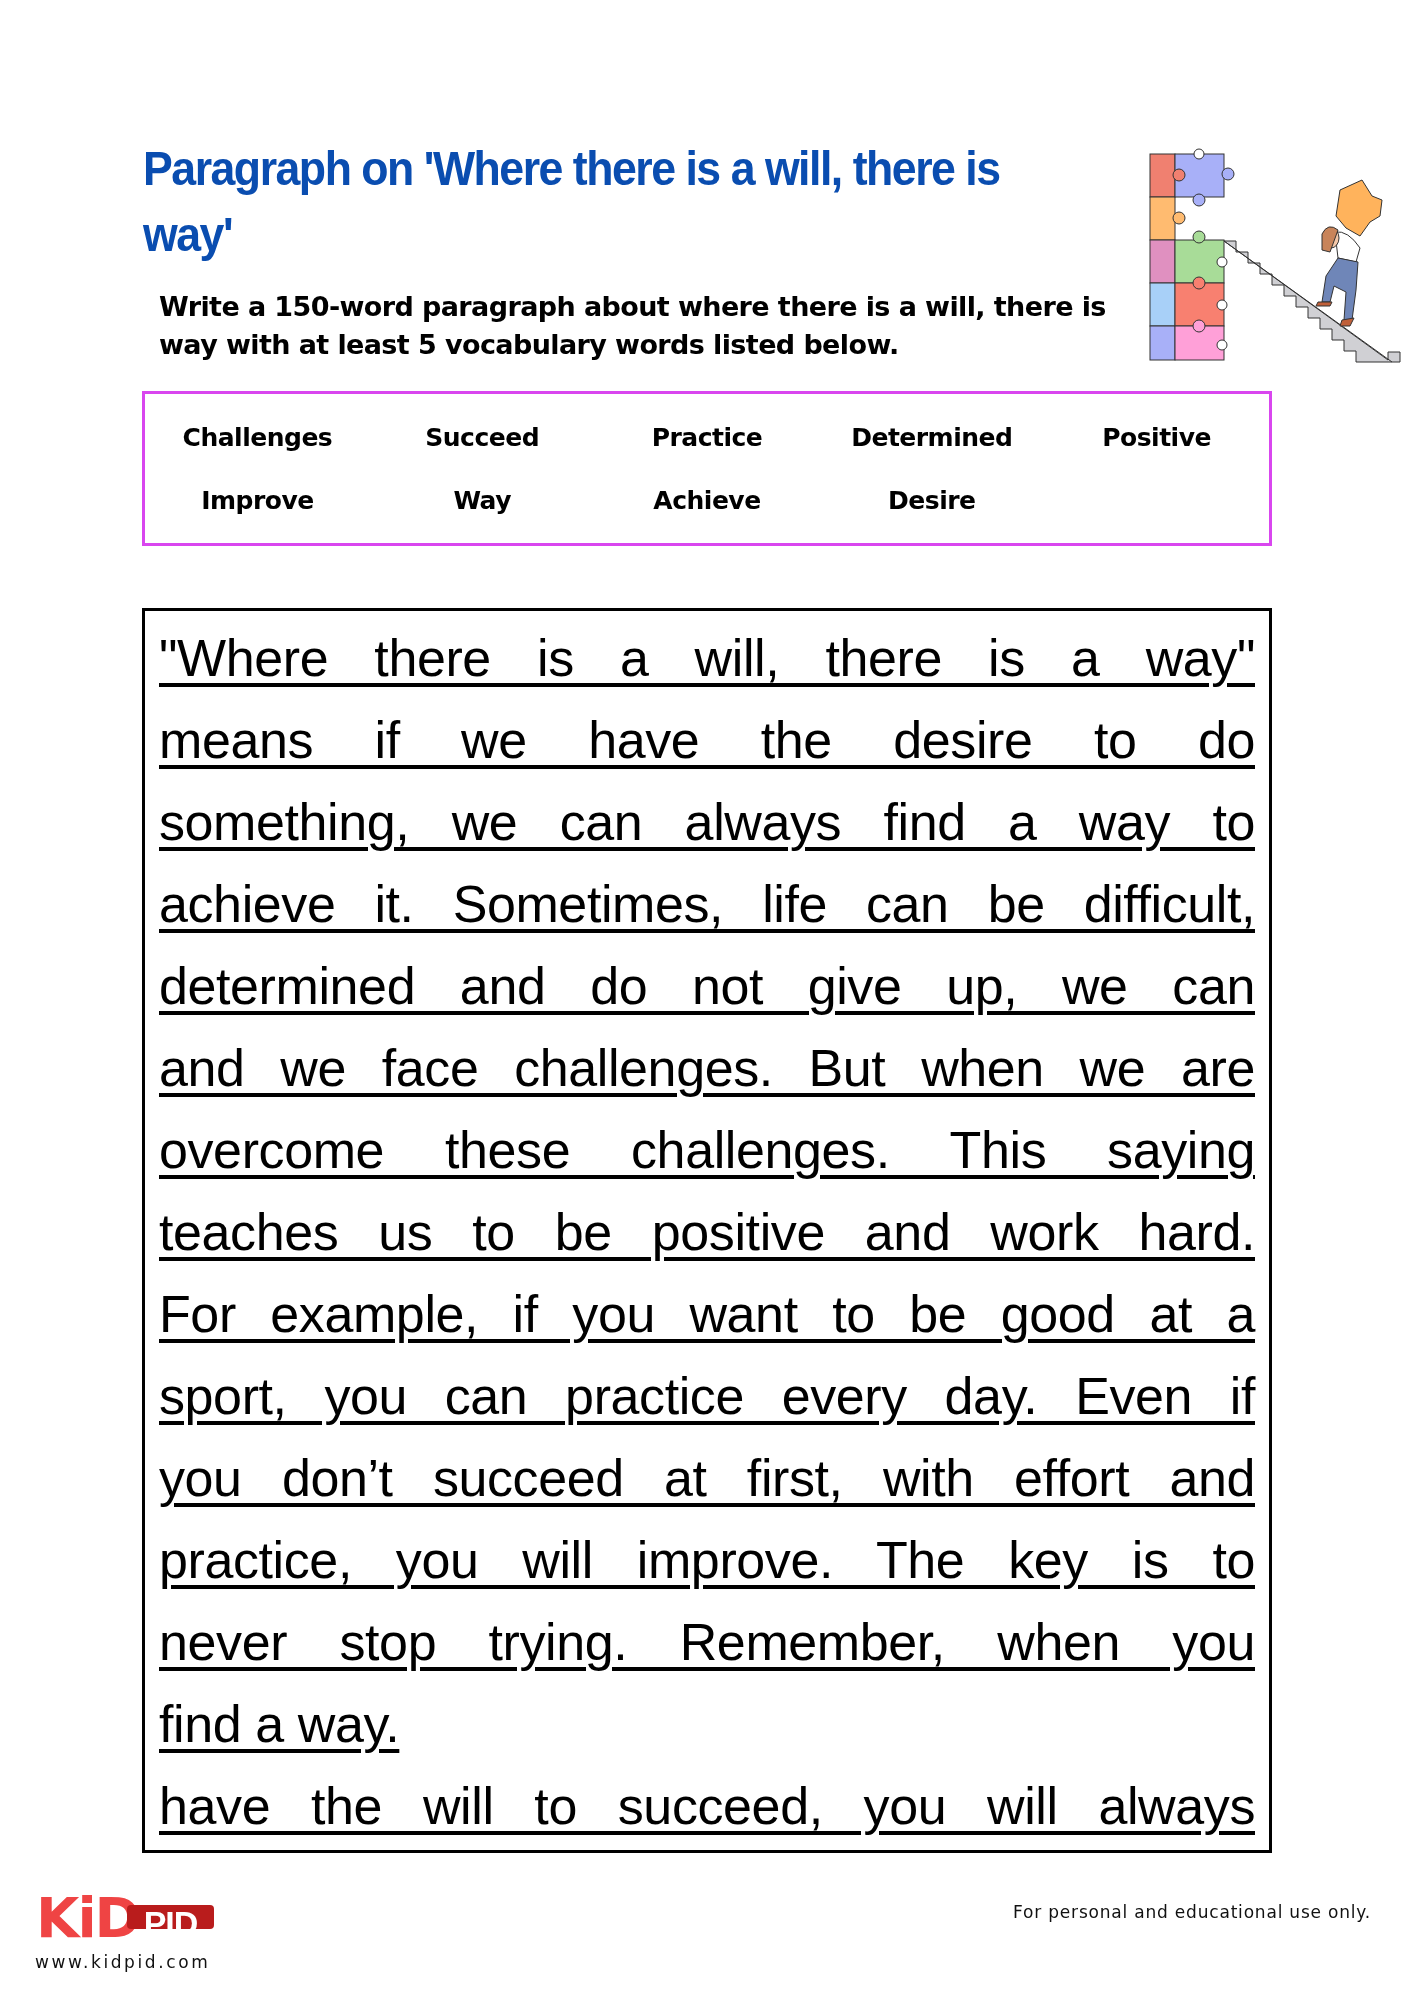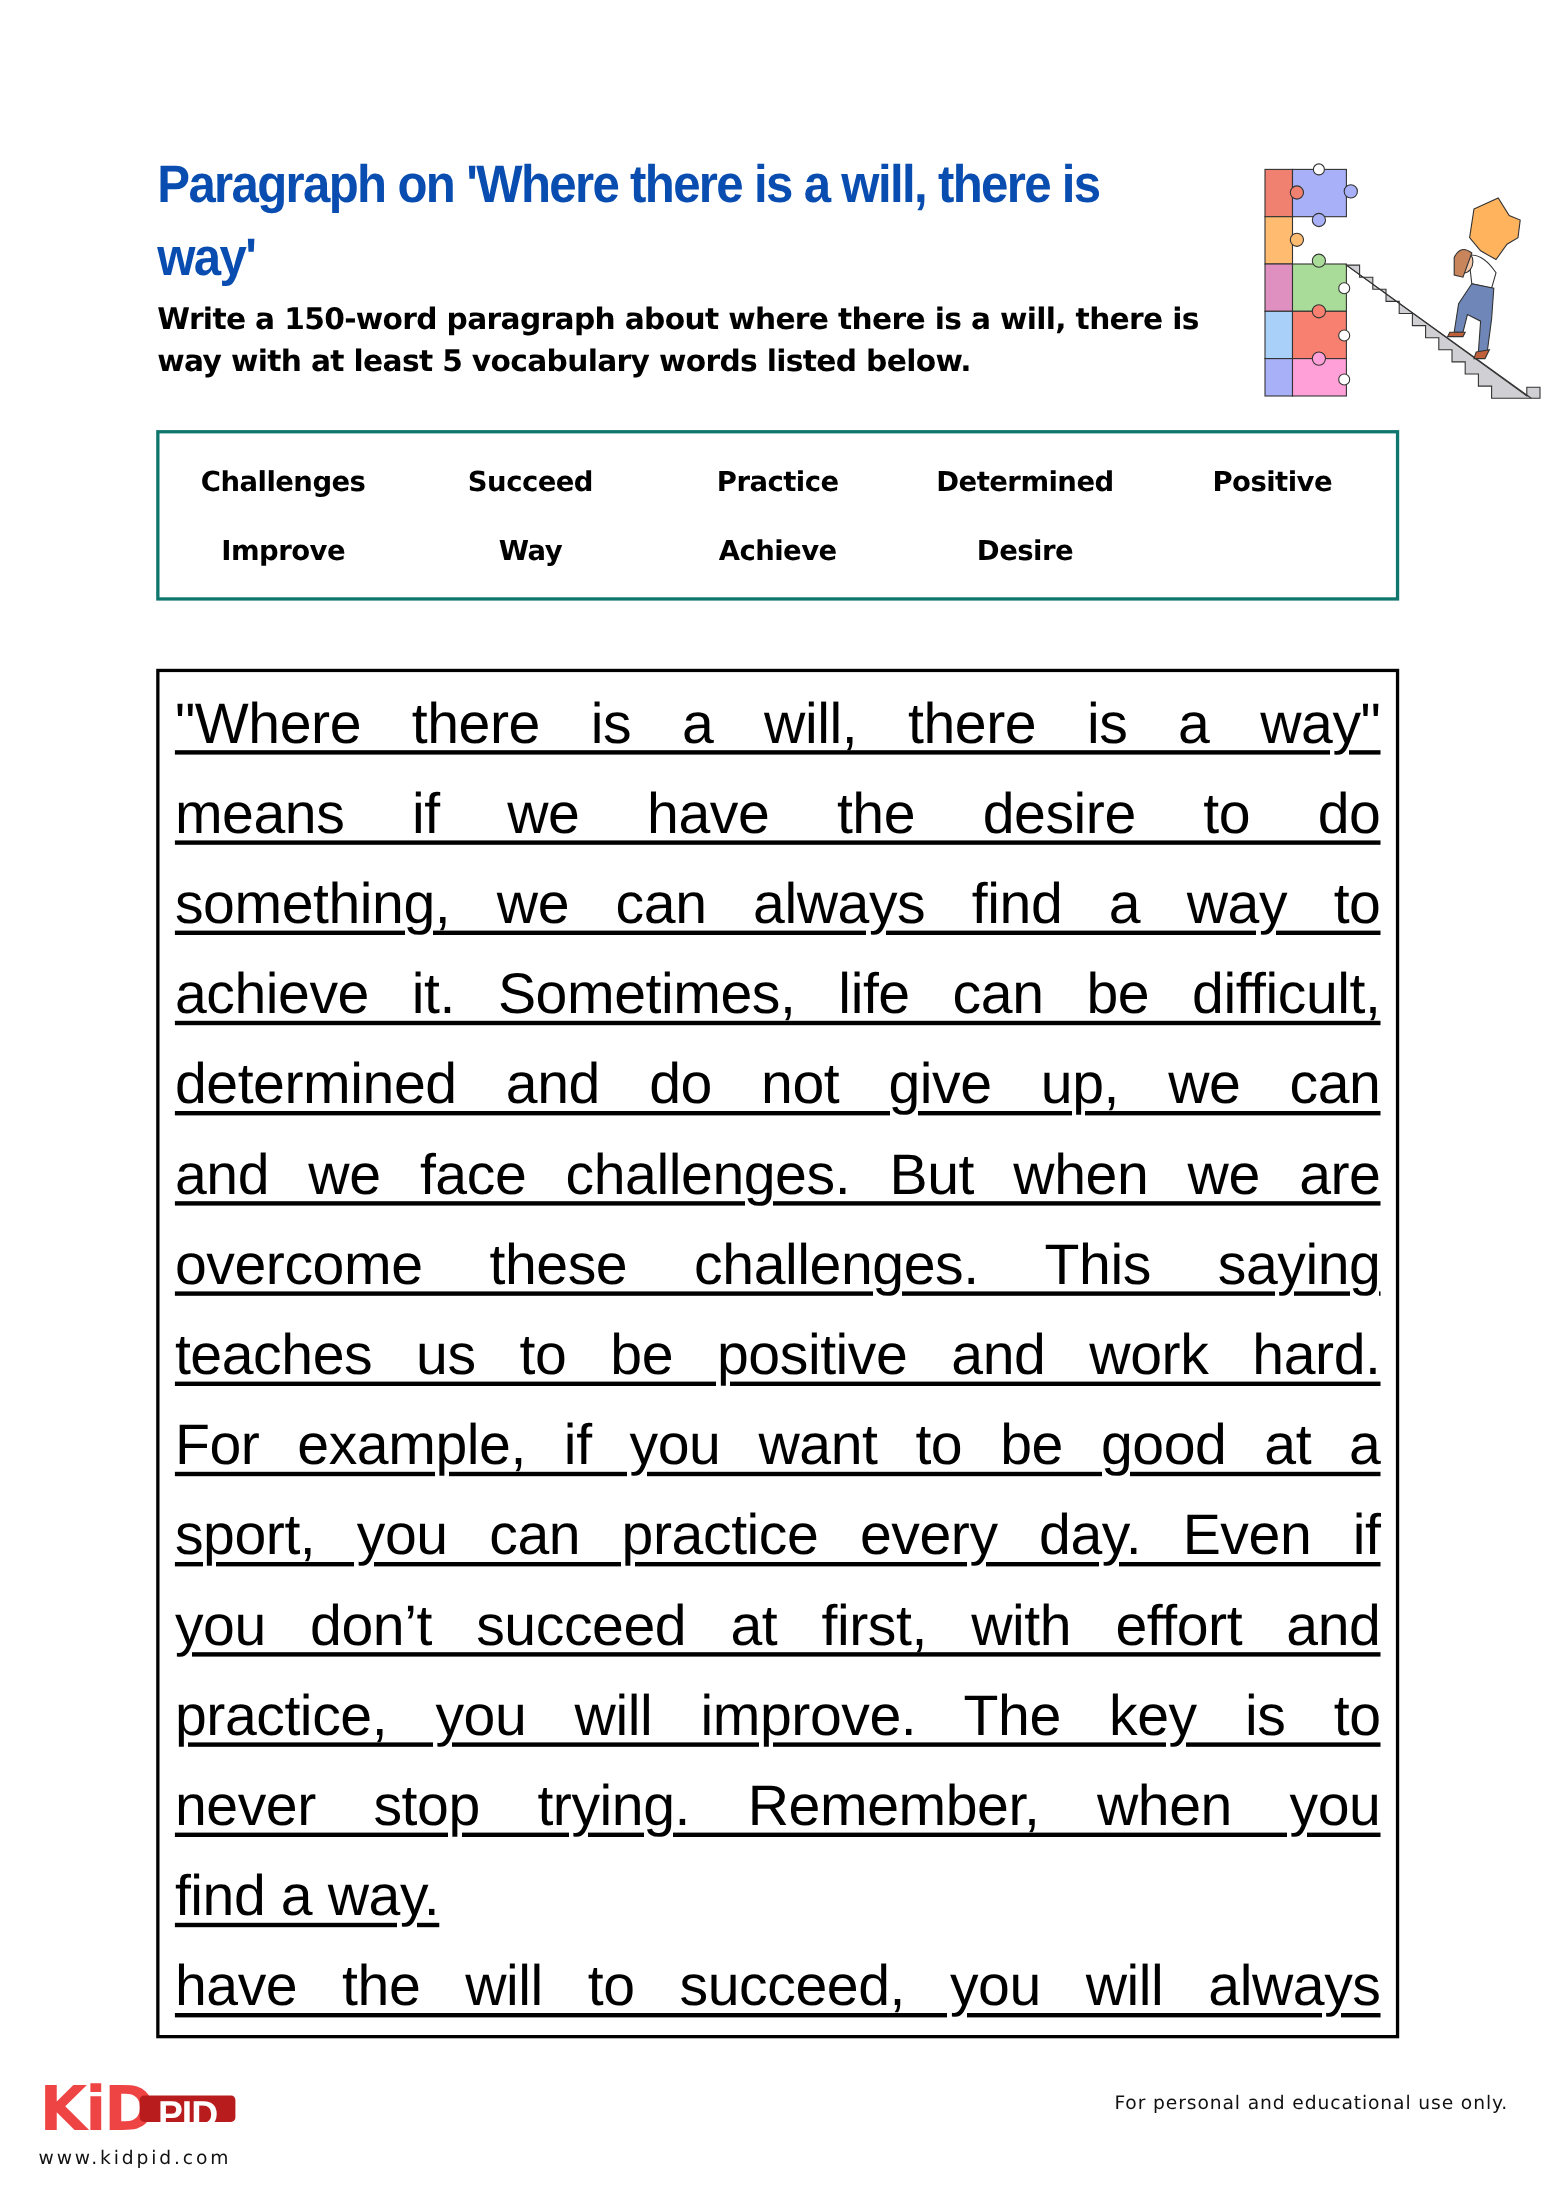--- a/index.html
+++ b/index.html
@@ -4,26 +4,26 @@
 <style>
   html, body { margin: 0; padding: 0; background: #ffffff; }
   body { width: 1414px; height: 2000px; position: relative; overflow: hidden;
          font-family: "Liberation Sans", sans-serif; color: #000; }
   .abs { position: absolute; }
 
   .title { left: 143px; top: 136px; width: 990px; margin: 0;
            font-family: "Liberation Sans", sans-serif; font-weight: bold;
            font-size: 48px; line-height: 66px; letter-spacing: -1.6px;
            transform: scaleX(0.93); transform-origin: left top; }
-  .instructions { left: 143px; top: 272px; width: 985px; margin: 0;
+  .instructions { left: 143px; top: 272px; width: 985px; margin: 16px;
            font-family: "DejaVu Sans", sans-serif; font-weight: bold;
            font-size: 27px; line-height: 38px; letter-spacing: -0.6px; }
 
   .vocab-box { left: 142px; top: 391px; width: 1130px; height: 155px;
-               box-sizing: border-box; border: 3px solid #0f766e;
+               box-sizing: border-box; border: 3px solid #d946ef;
                display: grid; grid-template-columns: repeat(5, 1fr);
                grid-template-rows: 63px 63px; align-content: center; }
   .vocab-word { text-align: center; font-family: "DejaVu Sans", sans-serif;
                 font-weight: bold; font-size: 25px; line-height: 63px;
                 letter-spacing: -0.5px; }
 
   .para-box { left: 142px; top: 608px; width: 1130px; height: 1245px;
               box-sizing: border-box; border: 3px solid #000; }
   .para-text { position: absolute; left: 14px; top: 6px; width: 1096px; margin: 0;
                font-family: "Liberation Sans", sans-serif; font-size: 52px;

